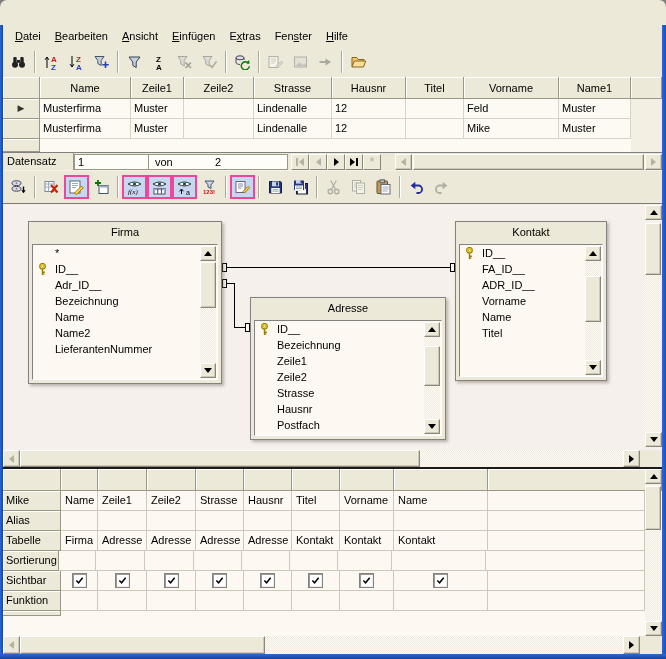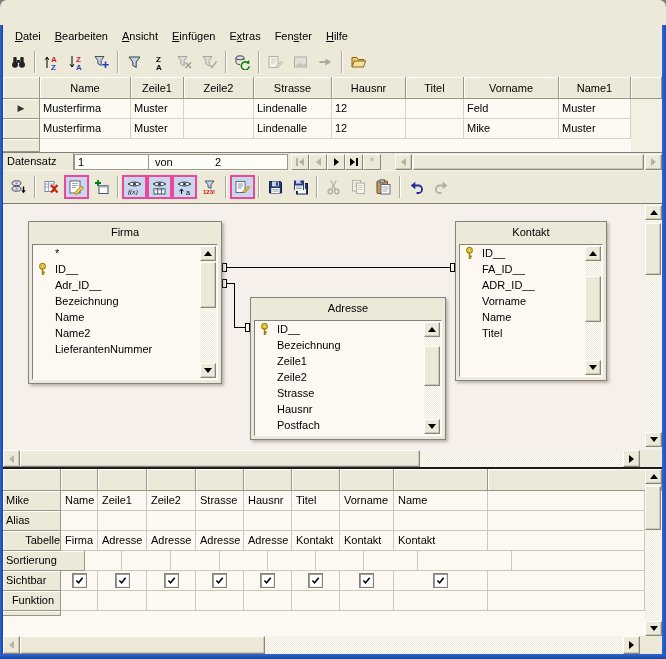--- a/index.html
+++ b/index.html
@@ -587,33 +587,33 @@
         <div class="qg-cell" style="width: 49px;"></div>
         <div class="qg-cell" style="width: 49px;"></div>
         <div class="qg-cell" style="width: 48px;"></div>
         <div class="qg-cell" style="width: 48px;"></div>
         <div class="qg-cell" style="width: 48px;"></div>
         <div class="qg-cell" style="width: 54px;"></div>
         <div class="qg-cell" style="width: 94px;"></div>
         <div class="qg-cell" style="flex: 1 1 0%; margin-right: 17px;"></div>
       </div>
       <div class="qg-row">
-        <div class="qg-label" style="width: 58px; text-align: right;">Tabelle</div>
+        <div class="qg-label" style="width: 58px;">Tabelle</div>
         <div class="qg-cell" style="width: 37px;">Firma</div>
         <div class="qg-cell" style="width: 49px;">Adresse</div>
         <div class="qg-cell" style="width: 49px;">Adresse</div>
         <div class="qg-cell" style="width: 48px;">Adresse</div>
         <div class="qg-cell" style="width: 48px;">Adresse</div>
         <div class="qg-cell" style="width: 48px;">Kontakt</div>
         <div class="qg-cell" style="width: 54px;">Kontakt</div>
         <div class="qg-cell" style="width: 94px;">Kontakt</div>
         <div class="qg-cell" style="flex: 1 1 0%; margin-right: 17px;"></div>
       </div>
       <div class="qg-row">
-        <div class="qg-label" style="width: 82px;">Sortierung</div>
+        <div class="qg-label" style="width: 56px;">Sortierung</div>
         <div class="qg-cell" style="width: 37px;"></div>
         <div class="qg-cell" style="width: 49px;"></div>
         <div class="qg-cell" style="width: 49px;"></div>
         <div class="qg-cell" style="width: 48px;"></div>
         <div class="qg-cell" style="width: 48px;"></div>
         <div class="qg-cell" style="width: 48px;"></div>
         <div class="qg-cell" style="width: 54px;"></div>
         <div class="qg-cell" style="width: 94px;"></div>
         <div class="qg-cell" style="flex: 1 1 0%; margin-right: 17px;"></div>
       </div>
@@ -671,21 +671,21 @@
         <div class="qg-cell center" style="width: 94px;">
           <span class="cb">
             <svg width="9" height="9" viewBox="0 0 10 9">
               <path d="M1.5 4.5 L4 7 L8.5 1.5" stroke="#000" stroke-width="1.7" fill="none"></path>
             </svg>
           </span>
         </div>
         <div class="qg-cell" style="flex: 1 1 0%; margin-right: 17px;"></div>
       </div>
       <div class="qg-row">
-        <div class="qg-label" style="width: 58px; text-align: center;">Funktion</div>
+        <div class="qg-label" style="width: 58px;">Funktion</div>
         <div class="qg-cell" style="width: 37px;"></div>
         <div class="qg-cell" style="width: 49px;"></div>
         <div class="qg-cell" style="width: 49px;"></div>
         <div class="qg-cell" style="width: 48px;"></div>
         <div class="qg-cell" style="width: 48px;"></div>
         <div class="qg-cell" style="width: 48px;"></div>
         <div class="qg-cell" style="width: 54px;"></div>
         <div class="qg-cell" style="width: 94px;"></div>
         <div class="qg-cell" style="flex: 1 1 0%; margin-right: 17px;"></div>
       </div>

